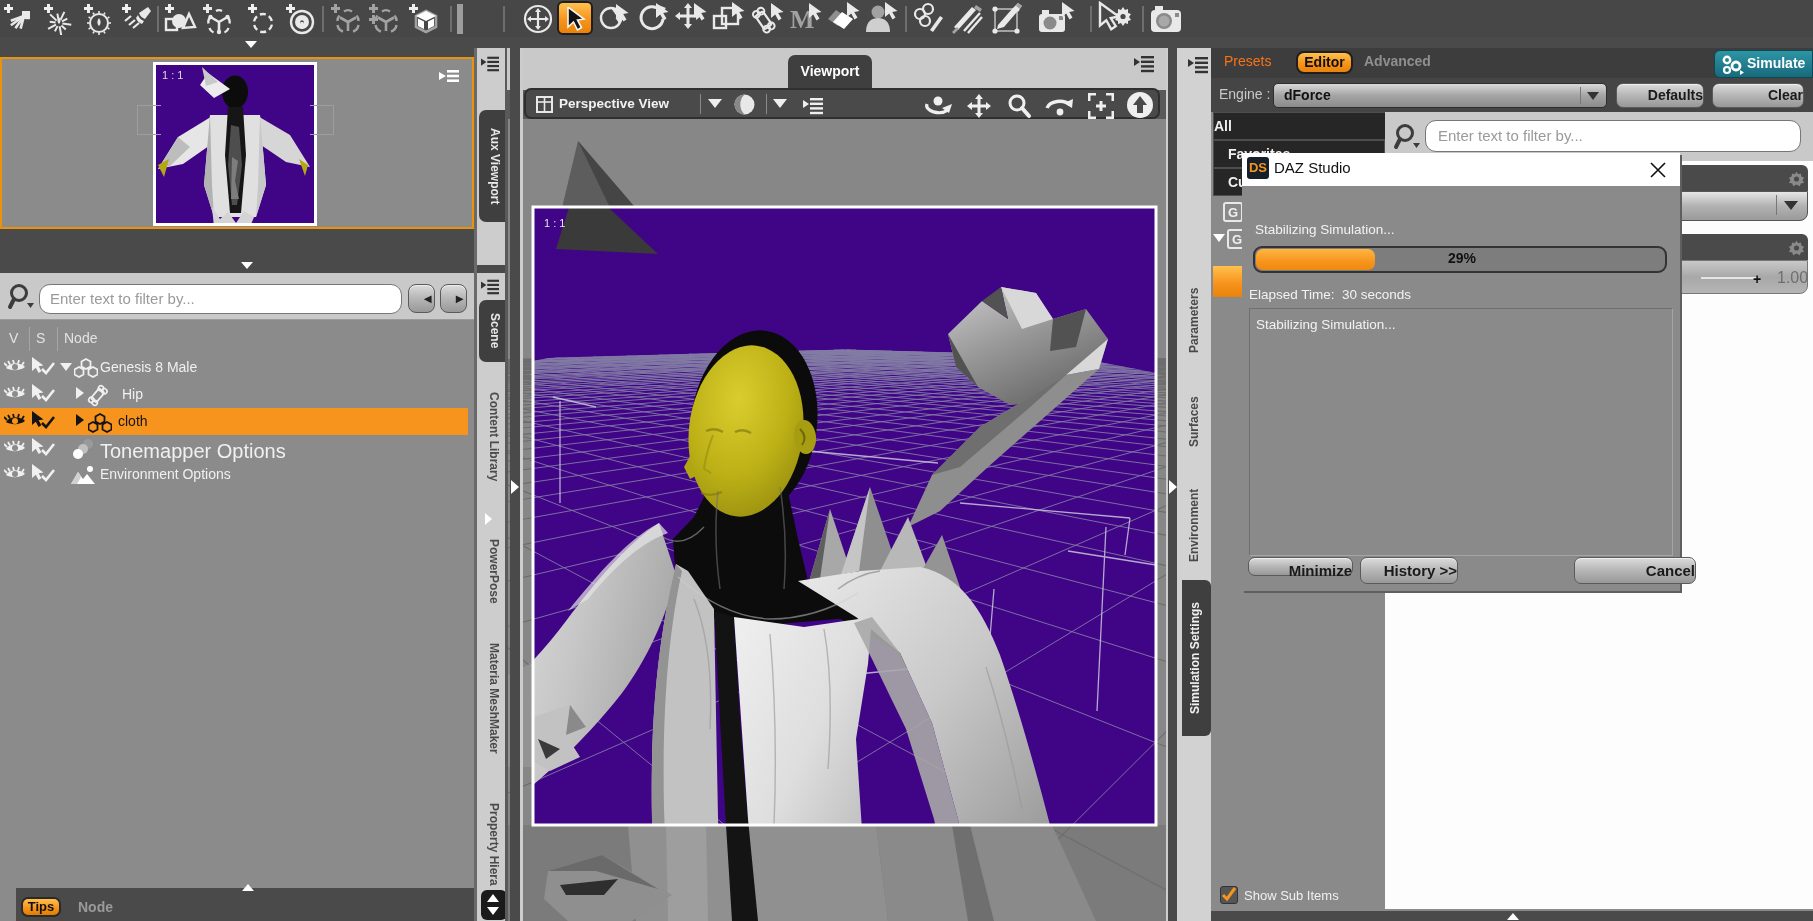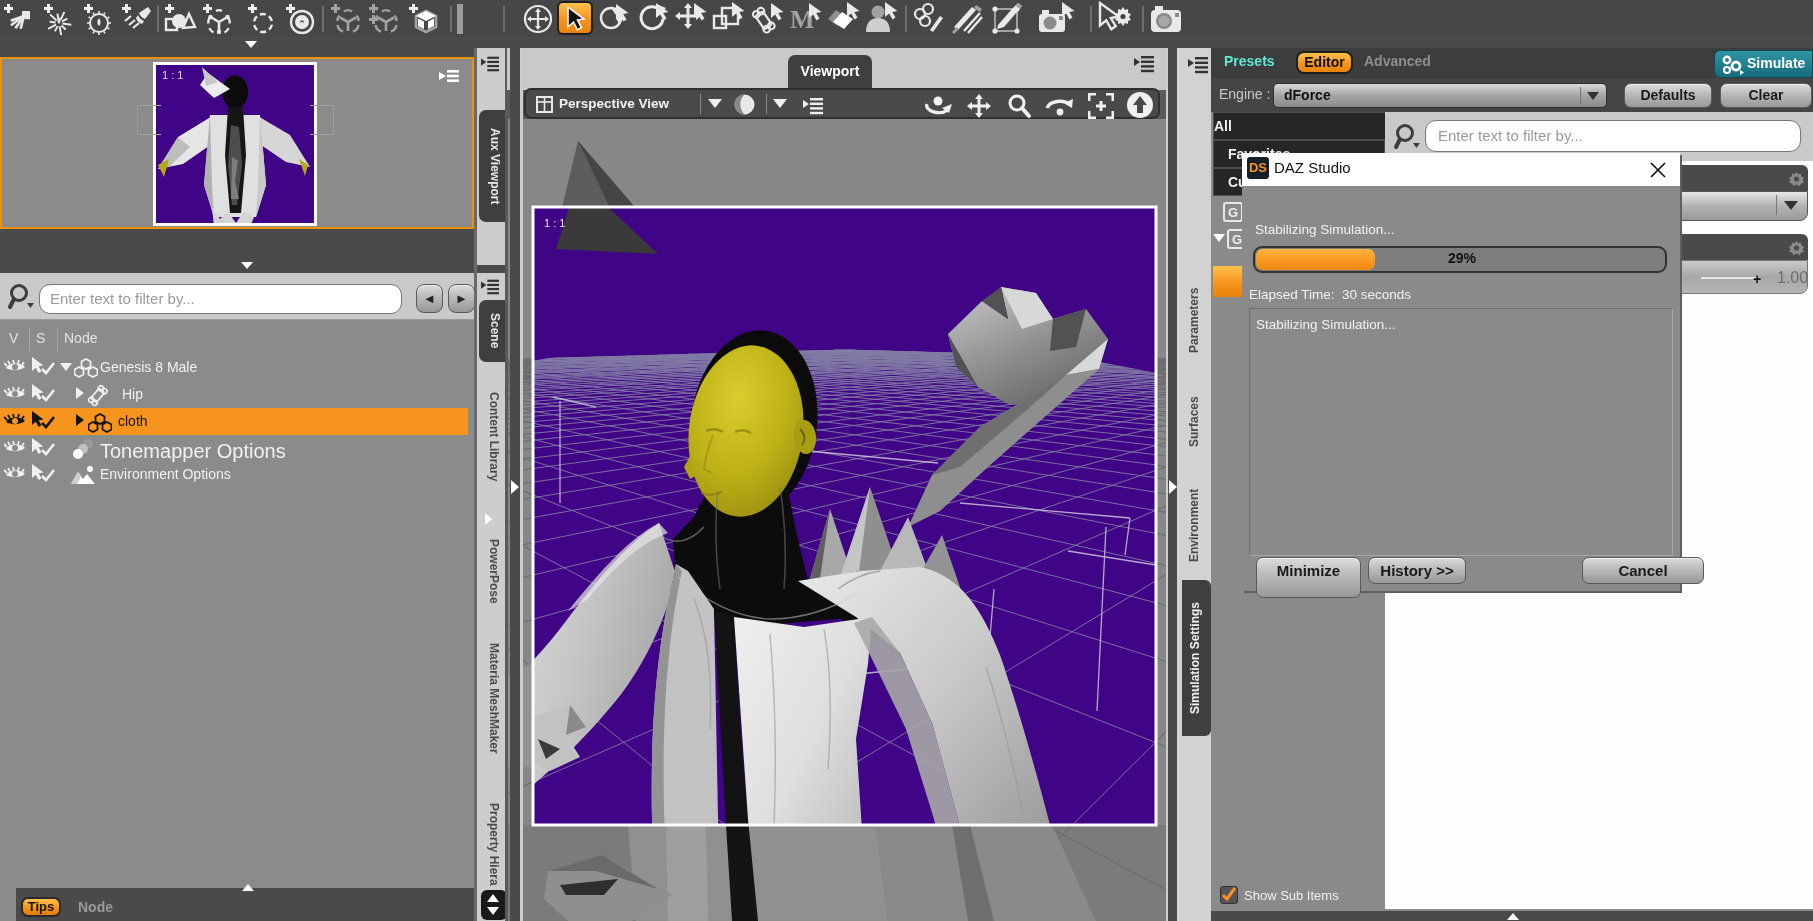--- a/index.html
+++ b/index.html
@@ -1,20 +1,20 @@
 <!DOCTYPE html>
 <html><head>
 <meta charset="utf-8">
 <style>
   * { margin:0; padding:0; box-sizing:border-box; }
   html,body { width:1813px; height:921px; overflow:hidden; }
   body { font-family:"Liberation Sans", sans-serif; background:#535353; position:relative; }
   .abs { position:absolute; }
   .vtd { writing-mode:vertical-rl; } .vtu { writing-mode:vertical-rl; transform:rotate(180deg); }
-  .btn { background:linear-gradient(#dcdcdc,#b9b9b9 45%,#989898); border:1px solid #5a5a5a; border-radius:7px; color:#1a1a1a; font-weight:bold; text-align:center; box-shadow:inset 0 1px 0 #f0f0f0;margin-left:8px; }
+  .btn { background:linear-gradient(#dcdcdc,#b9b9b9 45%,#989898); border:1px solid #5a5a5a; border-radius:7px; color:#1a1a1a; font-weight:bold; text-align:right; box-shadow:inset 0 1px 0 #f0f0f0; }
 </style>
 </head>
 <body>
 
 <div class="abs" id="toolbar" style="left:0;top:0;width:1813px;height:37px;background:#474747;">
 <svg class="abs" style="left:3px;top:3px;" width="30" height="32" viewBox="0 0 30 32">
       <path d="M4.0 1 h3 v3.0 h3.0 v3 h-3.0 v3.0 h-3 v-3.0 h-3.0 v-3 h3.0 Z" fill="#efefef"></path>
       <path d="M19 8 h8 v8 c0 0 -4 1 -8 -1 Z" fill="#e9e9e9"></path>
       <line x1="21" y1="13" x2="7.8" y2="17.8" stroke="#e9e9e9" stroke-width="2.6"></line>
       <line x1="21" y1="13" x2="7.9" y2="22.2" stroke="#e9e9e9" stroke-width="2.6"></line>
@@ -599,21 +599,21 @@
       <rect x="8" y="16.8" width="13" height="2.4" fill="#333"></rect>
     </svg>
   <div class="abs vtu" style="left:4px;top:232px;width:28px;height:80px;color:#4a4a4a;font-size:12px;font-weight:bold;text-align:center;line-height:26px;">Parameters</div>
   <div class="abs vtu" style="left:4px;top:339px;width:28px;height:70px;color:#4a4a4a;font-size:12px;font-weight:bold;text-align:center;line-height:26px;">Surfaces</div>
   <div class="abs vtu" style="left:4px;top:430px;width:28px;height:95px;color:#4a4a4a;font-size:12px;font-weight:bold;text-align:center;line-height:26px;">Environment</div>
   <div class="abs vtu" style="left:5px;top:532px;width:29px;height:156px;background:#3f3f3f;border-radius:6px 0 0 6px;color:#f0f0f0;font-size:12px;font-weight:bold;text-align:center;line-height:26px;">Simulation Settings</div>
 
   <div class="abs" style="left:34px;top:0;width:602px;height:873px;background:#8a8a8a;">
 
     <div class="abs" style="left:0;top:0;width:602px;height:30px;background:#3d3d3d;">
-      <div class="abs" style="left:13px;top:5px;color:#5eead4;font-size:14px;font-weight:bold;">Presets</div>
+      <div class="abs" style="left:13px;top:5px;color:#f97316;font-size:14px;font-weight:normal;">Presets</div>
       <div class="abs" style="left:85px;top:3px;width:57px;height:23px;background:linear-gradient(#ffc14d,#f7941d 55%,#e8820a);border:2px solid #1f1f1f;border-radius:8px;color:#111;font-weight:bold;font-size:14px;text-align:center;line-height:19px;">Editor</div>
       <div class="abs" style="left:153px;top:5px;color:#8f8f8f;font-size:14px;font-weight:bold;">Advanced</div>
       <div class="abs" style="left:503px;top:2px;width:99px;height:28px;background:linear-gradient(#2e95a5,#176a7c);border:1px solid #0c4954;border-radius:6px 0 0 6px;">
         <svg class="abs" style="left:5px;top:3px;" width="24" height="22" viewBox="0 0 24 22">
             <circle cx="7" cy="6" r="3.2" fill="none" stroke="#fff" stroke-width="2.4"></circle>
             <circle cx="16" cy="12" r="4" fill="none" stroke="#fff" stroke-width="2.8"></circle>
             <circle cx="7" cy="16" r="3" fill="none" stroke="#fff" stroke-width="2.2"></circle>
             <path d="M20 16 L20 21 L24 18.5 Z" fill="#fff"></path>
           </svg>
         <div class="abs" style="left:32px;top:4px;color:#fff;font-size:14px;font-weight:bold;">Simulate</div>
@@ -707,17 +707,17 @@
   <div class="abs" style="left:0;top:33px;width:438px;height:405px;background:#8a8a8a;">
     <div class="abs" style="left:13px;top:36px;color:#f2f2f2;font-size:13.5px;">Stabilizing Simulation...</div>
     <div class="abs" style="left:11px;top:60px;width:414px;height:27px;background:#7d7d7d;border:2px solid #333;border-radius:9px;">
       <div class="abs" style="left:1px;top:1px;width:119px;height:21px;background:linear-gradient(#ffb640,#f7941d 60%,#ef8a10);border-radius:7px;"></div>
       <div class="abs" style="left:0;top:2px;width:414px;text-align:center;color:#111;font-size:14px;font-weight:bold;">29%</div>
     </div>
     <div class="abs" style="left:7px;top:101px;color:#f2f2f2;font-size:13.5px;">Elapsed Time:&nbsp; 30 seconds</div>
     <div class="abs" style="left:7px;top:122px;width:424px;height:248px;border-top:1px solid #6f6f6f;border-left:1px solid #6f6f6f;border-bottom:1px solid #a5a5a5;border-right:1px solid #a5a5a5;">
       <div class="abs" style="left:6px;top:8px;color:#f2f2f2;font-size:13.5px;">Stabilizing Simulation...</div>
     </div>
-    <div class="abs btn" style="left:6px;top:371px;width:105px;height:41px;font-size:15px;line-height:25px;">Minimize</div>
+    <div class="abs btn" style="left:6px;top:371px;width:105px;height:19px;font-size:15px;line-height:25px;">Minimize</div>
     <div class="abs btn" style="left:118px;top:371px;width:98px;height:27px;font-size:15px;line-height:25px;">History &gt;&gt;</div>
     <div class="abs btn" style="left:332px;top:371px;width:122px;height:27px;font-size:15px;line-height:25px;">Cancel</div>
   </div>
 </div>
 
 </body></html>

